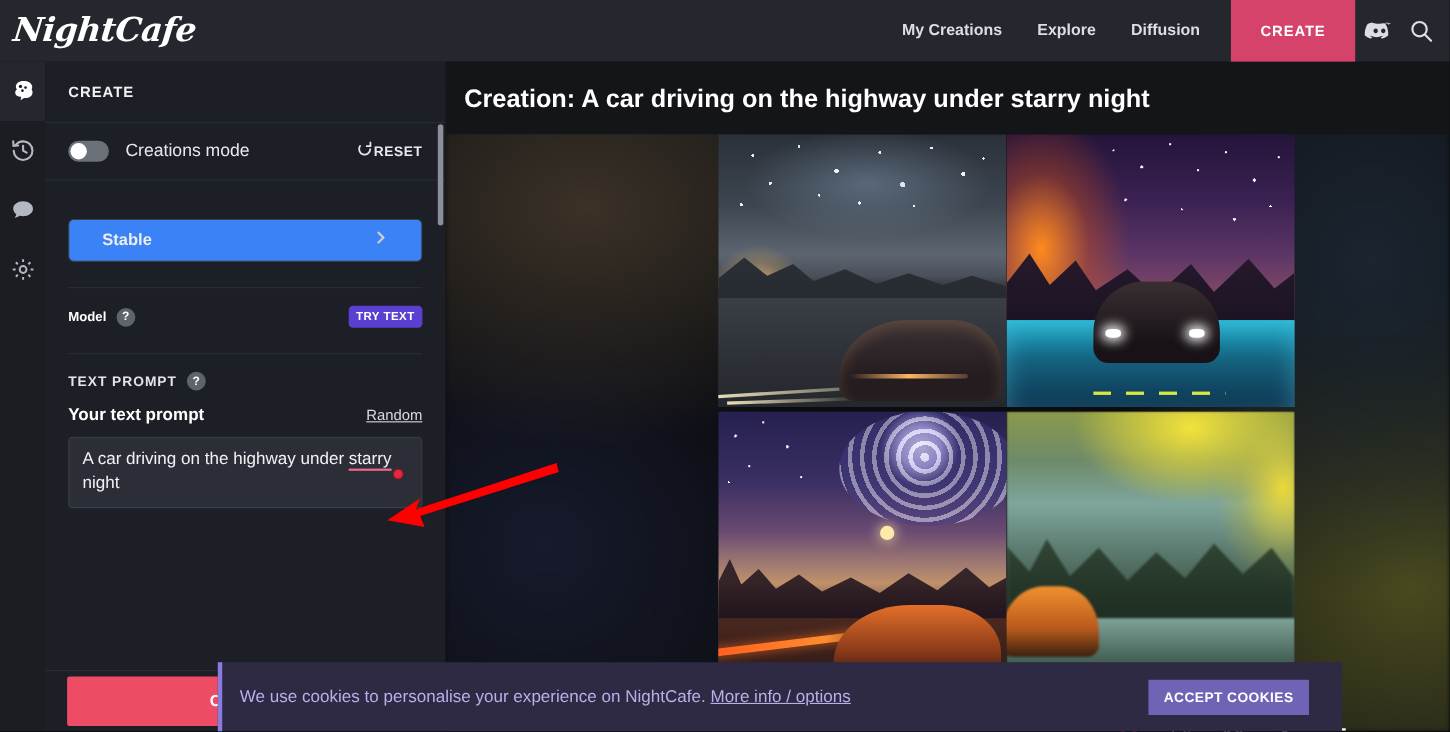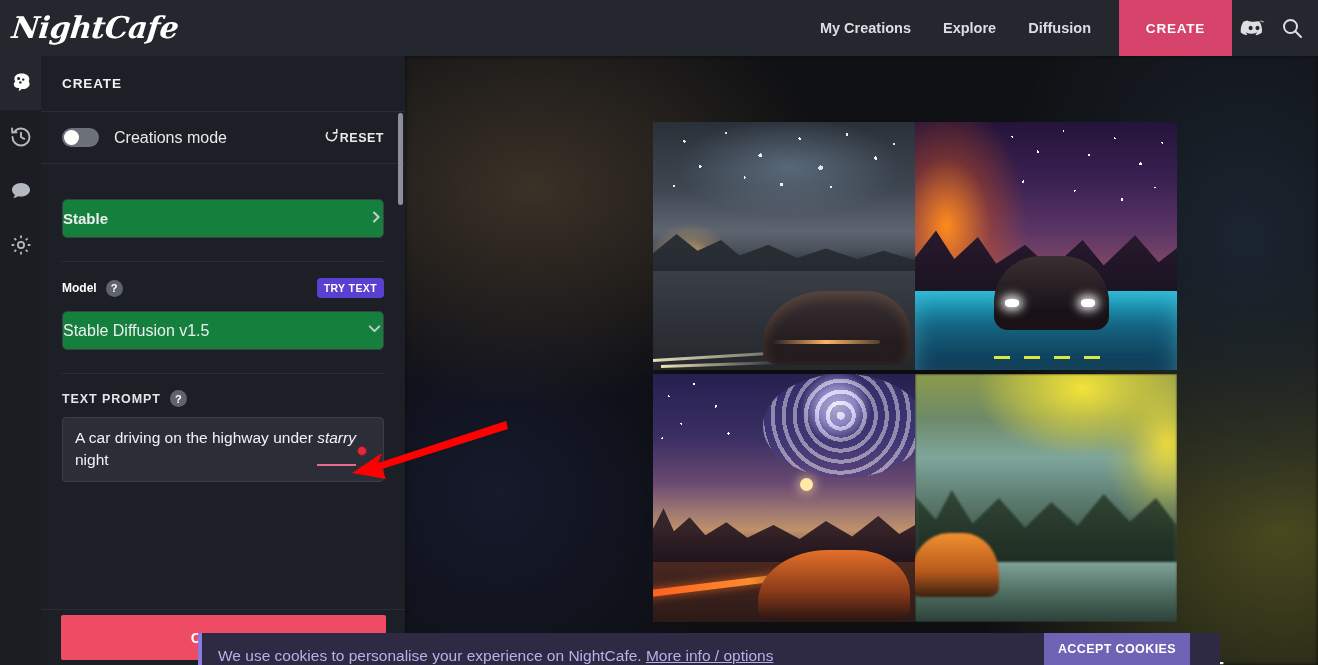--- a/index.html
+++ b/index.html
@@ -76,22 +76,22 @@
     color: #e7e9ec;
   }
   .reset-txt { font-size: 12.5px; font-weight: 700; letter-spacing: 0.5px; }
 
   .sb-section { padding: 22px 21px 0 21px; }
   .sb-label {
     color: #e3e5e9; font-size: 12.5px; font-weight: 700; letter-spacing: 0.9px;
     text-transform: uppercase;
   }
   .field {
-    margin-top: 13px; height: 39px; background: #15803d; border: 1px solid #3a3e47;
-    border-radius: 5px; display: flex; align-items: center; padding: 0 0;
+    margin-top: 13px; height: 39px; background: #3b82f6; border: 1px solid #3a3e47;
+    border-radius: 5px; display: flex; align-items: center; padding: 0 30px;
     cursor: pointer;
   }
   .field-txt { color: #edeef1; font-size: 15px; font-weight: 700; }
   .field-txt.reg { font-weight: 400; font-size: 16px; }
   .field .caret { margin-left: auto; color: #c9ccd2; }
 
   .divider { height: 1px; background: #2a2d35; margin-top: 23px; }
 
   .model-head { display: flex; align-items: center; gap: 9px; }
   .model-title { color: #fff; font-size: 12px; font-weight: 700; }
@@ -112,21 +112,21 @@
     margin-left: auto; color: #d8dade; font-size: 13.5px;
     text-decoration: underline; cursor: pointer;
   }
   .prompt-box {
     position: relative; margin-top: 10px; min-height: 58px; background: #2b2e36;
     border: 1px solid #3a3e47; border-radius: 4px; padding: 9px 12px 10px 12px;
     cursor: text;
   }
   .prompt-text { color: #f1f2f5; font-size: 15.5px; line-height: 22px; }
   .misspell {
-    border-bottom: 2.5px solid #ec6a8e; padding-bottom: 18px; font-style: italic;
+    border-bottom: 2.5px solid #ec6a8e; padding-bottom: 0;
   }
   .prompt-dot {
     position: absolute; right: 16px; top: 28px; width: 10px; height: 10px;
     border-radius: 50%; background: #e02a3c; border: 1px solid #8c1622;
   }
   .hint { color: #b9bcc3; font-size: 14px; margin-top: 11px; }
 
   .sb-footer {
     position: absolute; bottom: 0; left: 0; width: 364px; height: 56px;
     background: #1c1f26; border-top: 1px solid #2a2d35;
@@ -353,22 +353,22 @@
     display: flex; align-items: center; gap: 27px; z-index: 18;
     padding: 0 10px;
   }
   .tb-icon { cursor: pointer; display: flex; align-items: center; justify-content: center; }
 
   
   .arrow-svg { position: absolute; left: 330px; top: 415px; z-index: 60; pointer-events: none; }
 
   
   .cookie {
-    position: absolute; left: 198px; bottom: 0; width: 1022px; height: 32px;
-    background: #2e2a43; display: flex; align-items: flex-end; z-index: 50;
+    position: absolute; left: 198px; bottom: 0; width: 1022px; height: 63px;
+    background: #2e2a43; display: flex; align-items: center; z-index: 50;
     border-left: 4px solid #8b7ae0;
   }
   .cookie-text { color: #b8b0e8; font-size: 15.5px; margin-left: 16px; }
   .cookie-link { color: #b8b0e8; text-decoration: underline; cursor: pointer; }
   .cookie-btn {
     margin-left: auto; margin-right: 30px; background: #6f63b5; color: #fff;
     font-size: 12.5px; font-weight: 700; letter-spacing: 0.4px;
     padding: 9px 14px; cursor: pointer;
   }
 </style>
@@ -460,51 +460,50 @@
         </div>
         <div class="divider"></div>
       </div>
 
       <div class="sb-section" style="padding-top:16px;">
         <div class="model-head">
           <span class="model-title">Model</span>
           <span class="qmark">?</span>
           <span class="sdxl-badge">TRY TEXT</span>
         </div>
-        <div class="field">
-          <span class="field-txt reg">Stable Diffusion v1.5</span>
-          <span class="caret">
-            <svg width="17" height="17" viewBox="0 0 16 16" fill="none" stroke="#c9ccd2" stroke-width="1.8" stroke-linecap="round" stroke-linejoin="round">
-                <polyline points="3.5,6 8,10.5 12.5,6"></polyline>
-              </svg>
-          </span>
-        </div>
         <div class="divider"></div>
       </div>
 
       <div class="sb-section" style="padding-top:16px;">
         <div class="model-head">
           <span class="sb-label">TEXT PROMPT</span>
           <span class="qmark">?</span>
         </div>
+        <div class="prompt-head">
+          <span class="prompt-title">Your text prompt</span>
+          <span class="random-link">Random</span>
+        </div>
         <div class="prompt-box">
           <div class="prompt-text"><span>A car driving on the highway under </span><span class="misspell">starry</span><span> night</span></div>
           <div class="prompt-dot"></div>
         </div>
       </div>
     </div>
 
     <div class="sb-footer">
       <div class="create-btn-big">CREATE</div>
     </div>
   </div>
 
   <div class="main">
     <div class="main-bg"></div>
 
+    <div class="main-title-bar">
+      <div class="main-title">Creation: A car driving on the highway under starry night</div>
+    </div>
 
     <div class="grid">
       <div class="cell c0">
         <div class="art0">
           <div class="stars"></div>
           <div class="mount0"></div>
           <div class="road0">
             <div class="lane0"></div>
             <div class="lane0b"></div>
           </div>

